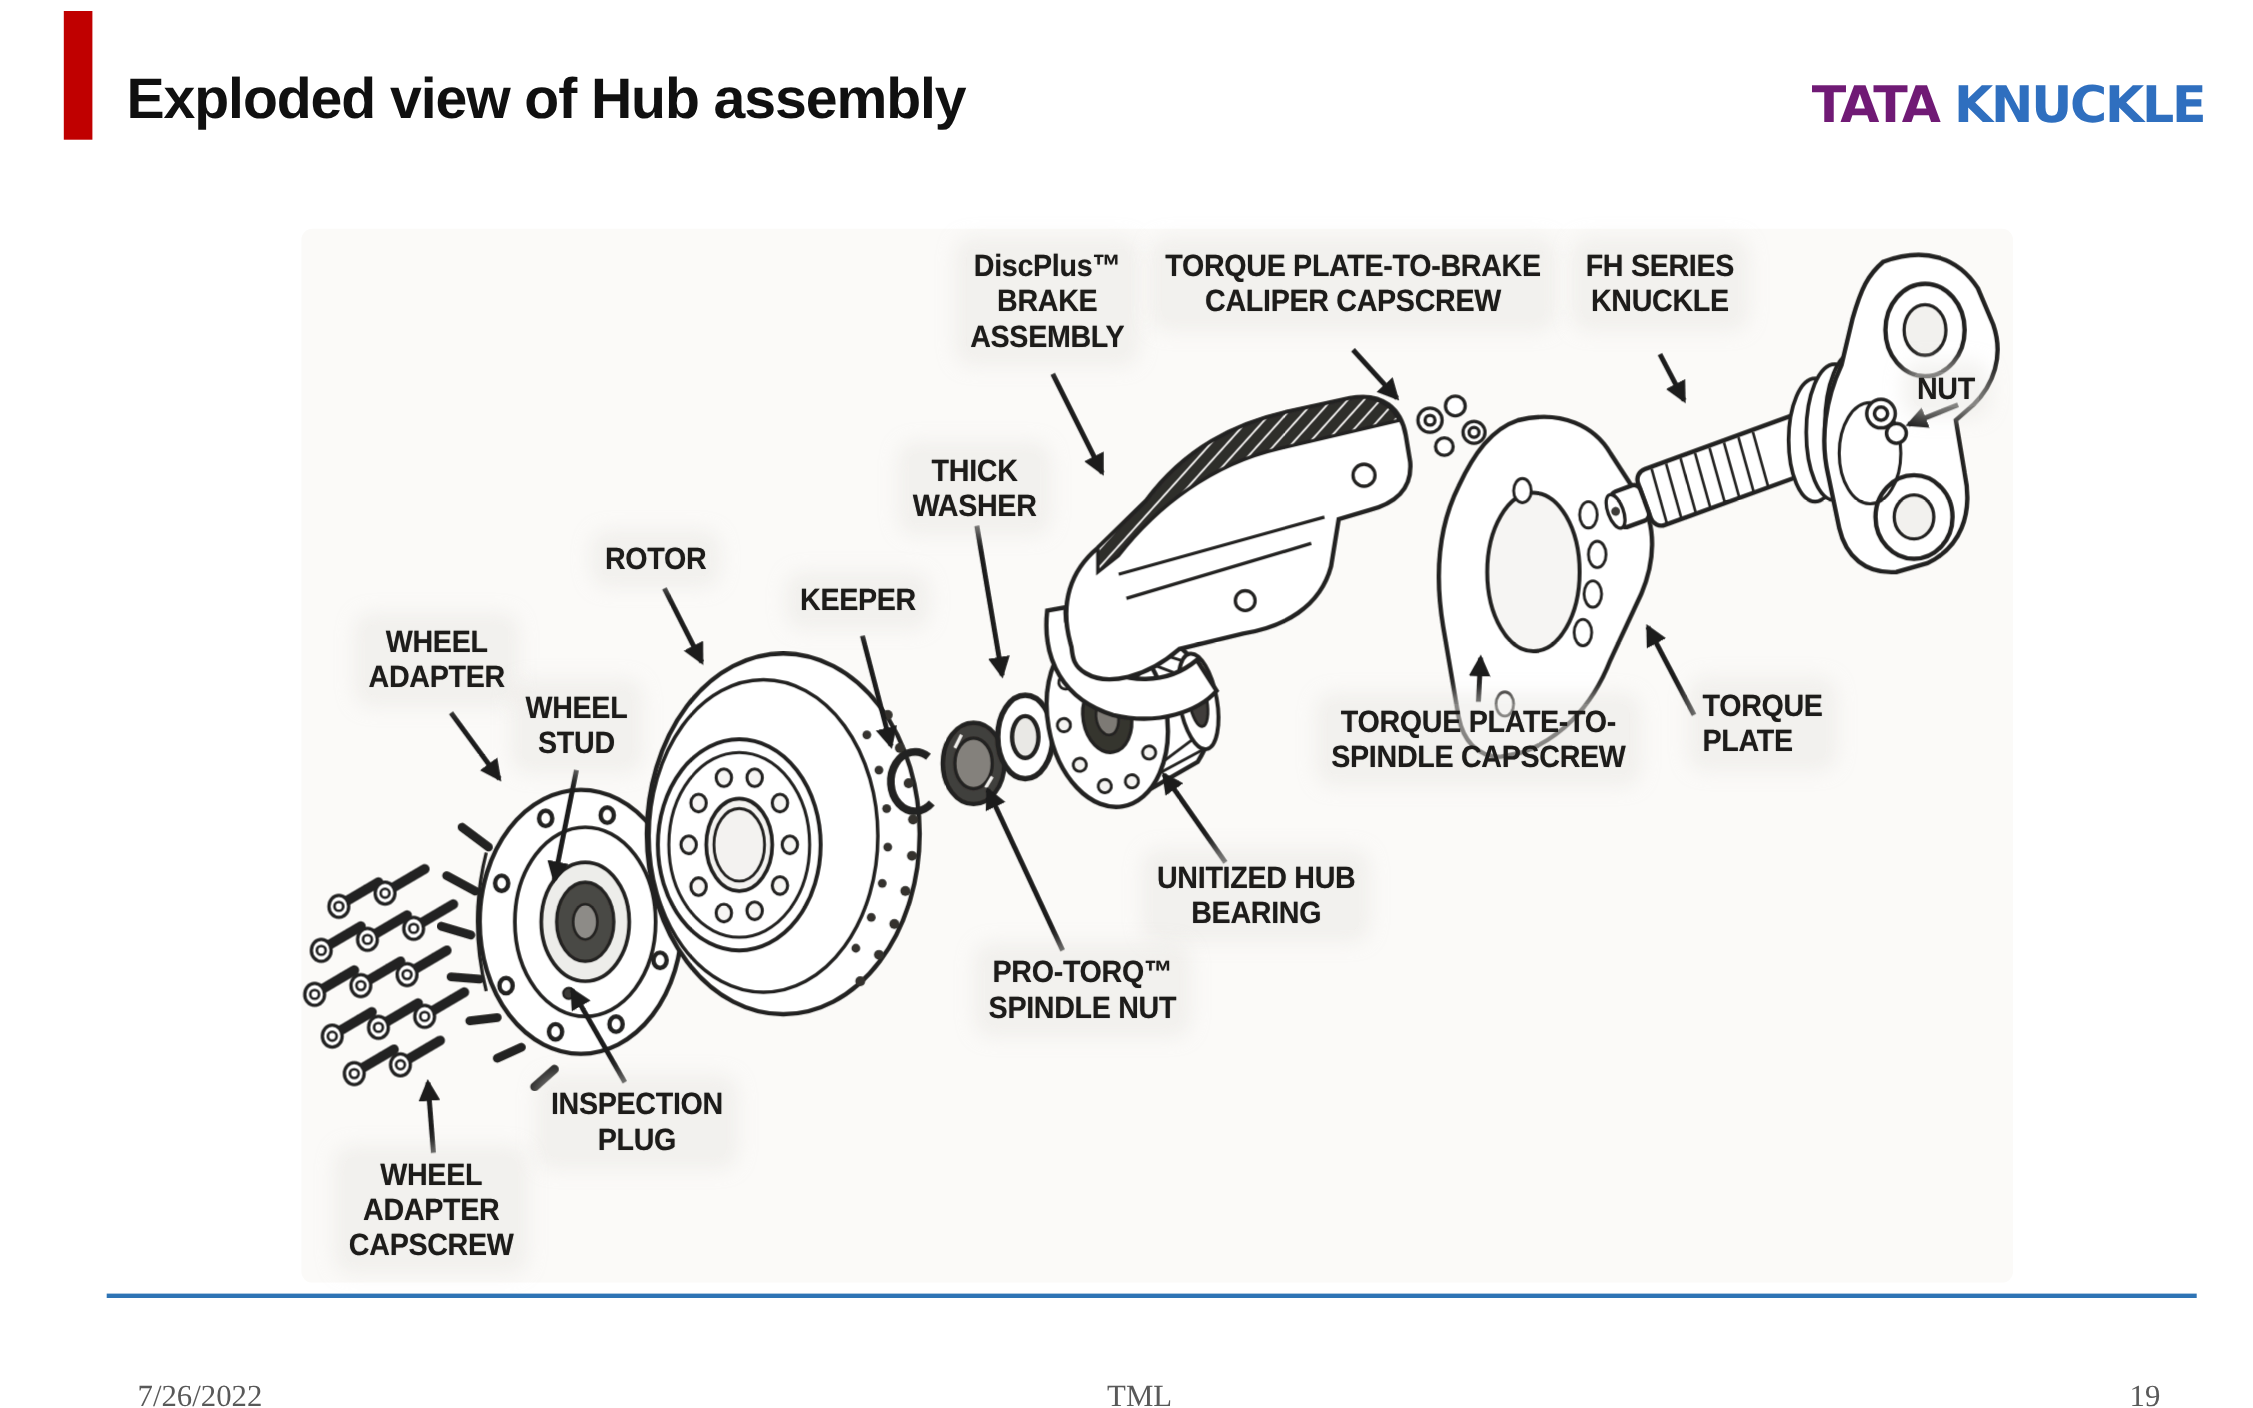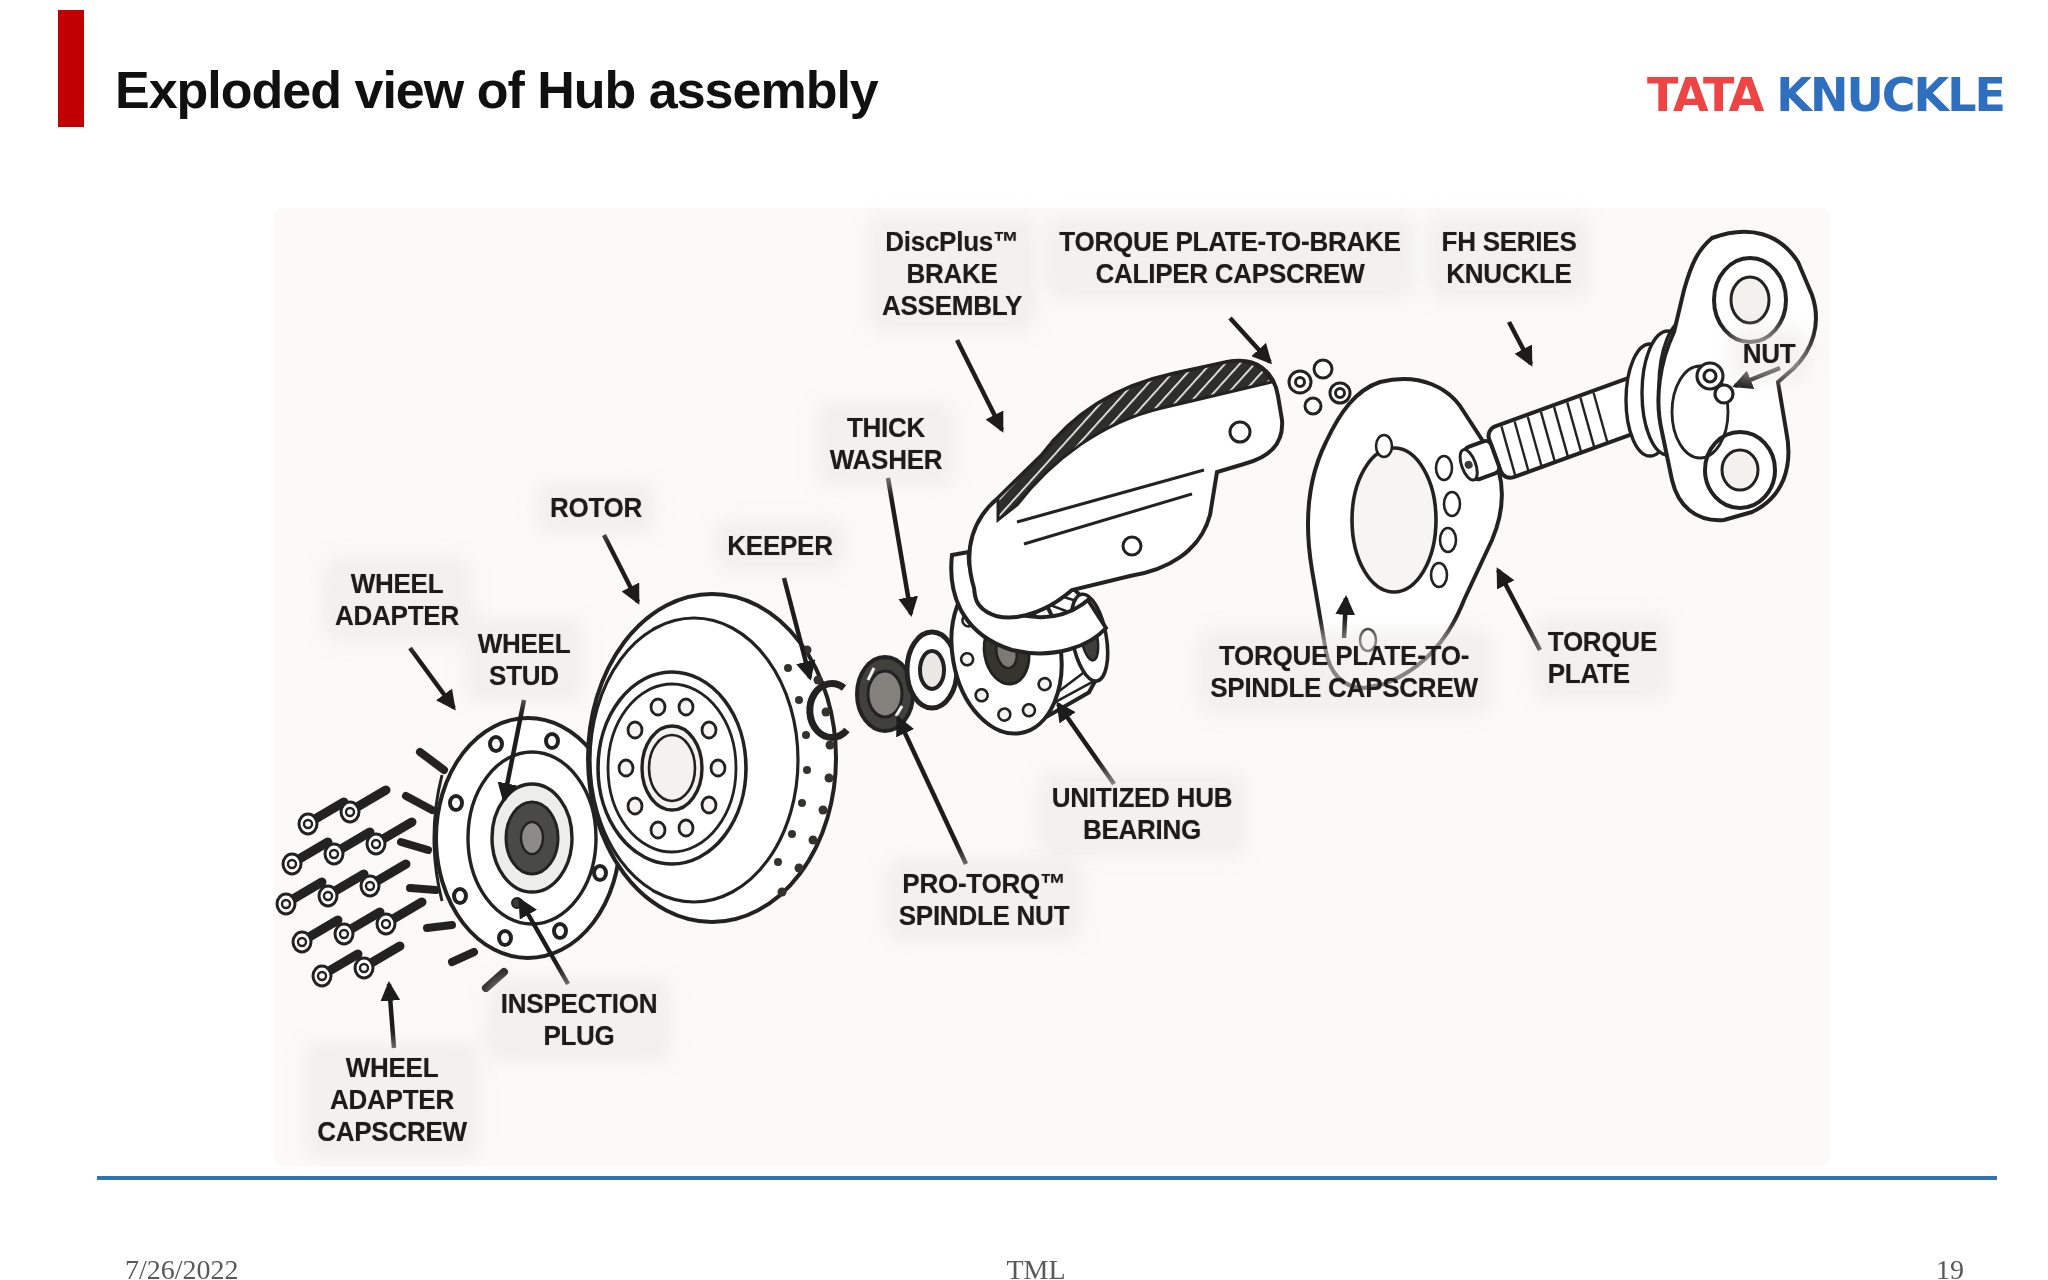--- a/index.html
+++ b/index.html
@@ -3,21 +3,21 @@
 <meta charset="utf-8">
 <style>
   html,body{margin:0;padding:0;background:#ffffff;}
   .slide{position:relative;width:2048px;height:1280px;background:#ffffff;overflow:hidden;
          font-family:"Liberation Sans",sans-serif;margin-left:12px;}
   .accent-bar{position:absolute;left:46px;top:10px;width:26px;height:117px;background:#C00000;}
   .title{position:absolute;left:103px;top:60px;font-size:52px;font-weight:bold;
          color:#101010;letter-spacing:-1px;font-family:"Liberation Sans",sans-serif;}
   .logo{position:absolute;right:56px;top:68px;font-family:"DejaVu Sans",sans-serif;
         font-weight:bold;font-size:46px;letter-spacing:-2px;white-space:nowrap;}
-  .logo .t1{color:#ef4444;}
+  .logo .t1{color:#701a75;}
   .logo .t2{color:#2F6FBF;margin-left:14px;}
   .scan-bg{position:absolute;left:262px;top:208px;width:1556px;height:958px;
            background:#fbfaf8;border-radius:10px;}
   .diagram-svg{position:absolute;left:0;top:0;width:2048px;height:1280px;}
   .lbl{position:absolute;font-family:"Liberation Sans",sans-serif;font-weight:bold;
        font-size:28px;line-height:1.14;color:#1d1c1a;text-align:center;white-space:pre-line;
        transform:translateX(-50%) scaleX(0.93);transform-origin:center top;
        background:rgba(234,232,227,0.5);box-shadow:0 0 16px 10px rgba(234,232,227,0.5);
        border-radius:8px;padding:0 4px;letter-spacing:-0.3px;
        text-shadow:0 0 1px rgba(25,25,25,0.45);}

